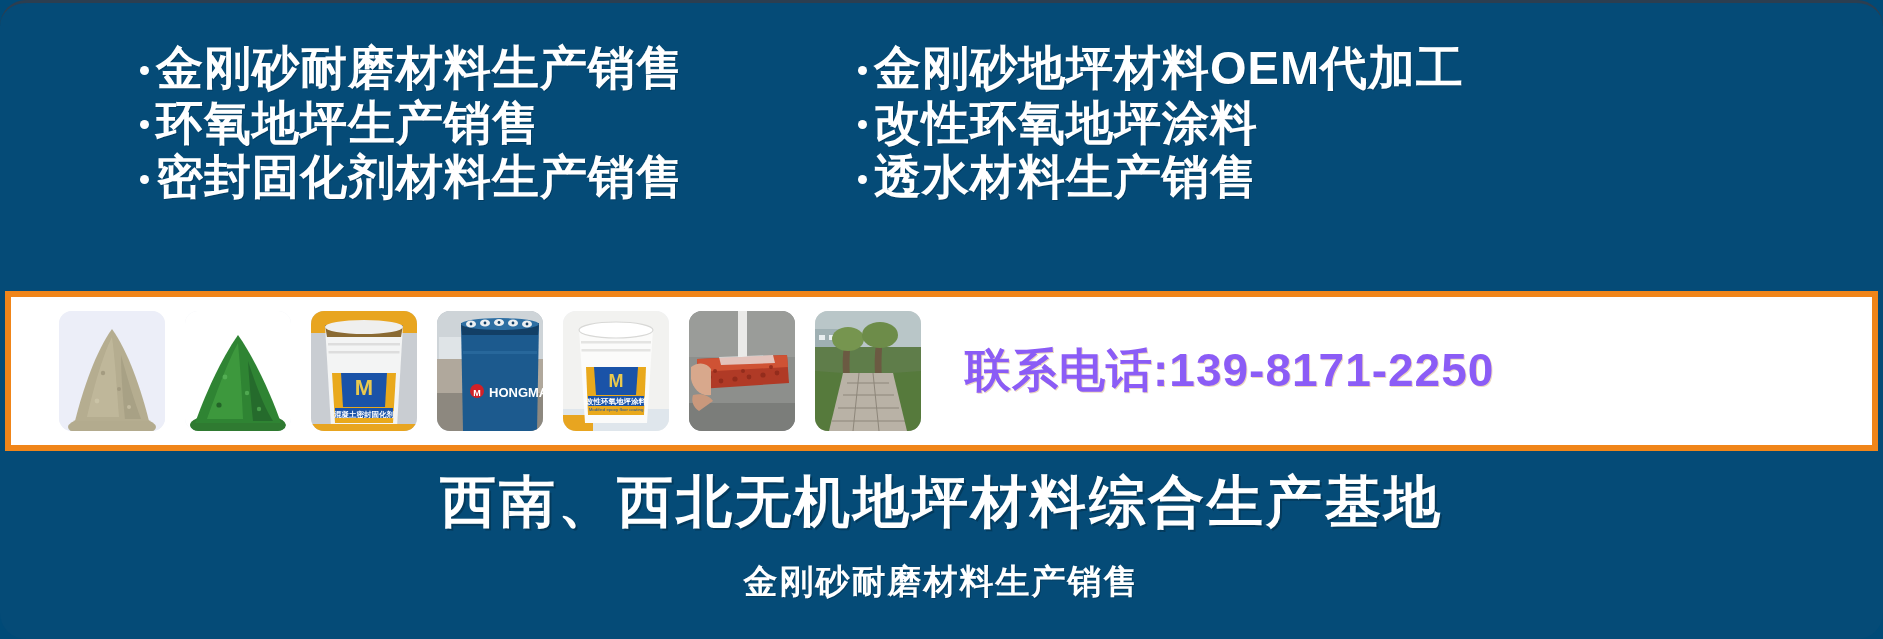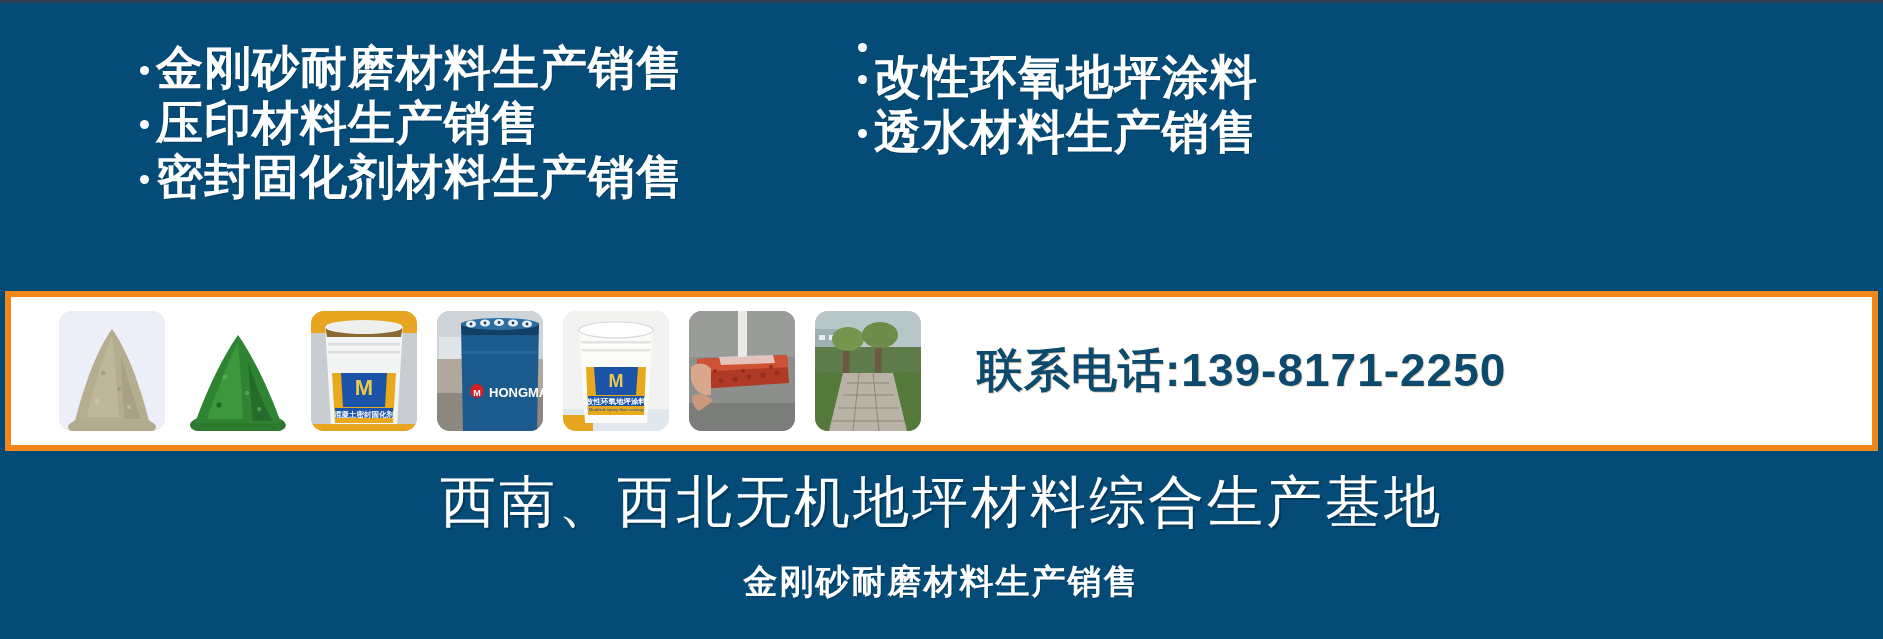--- a/index.html
+++ b/index.html
@@ -8,20 +8,21 @@
     background:#004a77;
     font-family:"Liberation Sans","DejaVu Sans",sans-serif;
     overflow:hidden;
     position:relative;
   }
   .banner{
     position:absolute;inset:0;
     background:#054b77;
     border-top:3px solid #2c3e50;
     box-sizing:border-box;
+    border-radius:26px;
   }
 
   
   .features{
     position:absolute;
     top:38px;left:0;right:0;
     display:flex;
     justify-content:flex-start;
   }
   .feature-col{ }
@@ -71,37 +72,37 @@
     width:106px;height:120px;
     border-radius:13px;
     overflow:hidden;
     position:relative;
     flex:none;
     background:#eef1f6;
   }
   .thumb svg{display:block;width:100%;height:100%;}
 
   .phone{
-    margin-left:56px;
-    color:#0c4a6e;
+    margin-left:44px;
+    color:#8b5cf6;
     font-weight:bold;
     font-size:46px;
     letter-spacing:1px;
     white-space:nowrap;
     text-shadow:1px 1px 0 rgba(180,90,0,.25);
   }
 
   
   .headline{
     position:absolute;
     left:0;right:0;
     top:462px;
     text-align:center;
     color:#ffffff;
-    font-weight:normal;
+    font-weight:bold;
     font-size:56px;
     letter-spacing:3px;
     text-shadow:2px 2px 0 rgba(0,0,0,.22);
   }
   .subline{
     position:absolute;
     left:0;right:0;
     top:556px;
     text-align:center;
     color:#ffffff;
@@ -118,31 +119,32 @@
 
   <div class="features">
 
     <div class="feature-col left">
       <div class="feature-item">
         <span class="bullet"></span>
         <span>金刚砂耐磨材料生产销售</span>
       </div>
       <div class="feature-item">
         <span class="bullet"></span>
-        <span>压印材料生产销售</span>
+        <span>环氧地坪生产销售</span>
       </div>
       <div class="feature-item">
         <span class="bullet"></span>
         <span>密封固化剂材料生产销售</span>
       </div>
     </div>
 
     <div class="feature-col right">
       <div class="feature-item">
         <span class="bullet"></span>
+        <span>金刚砂地坪材料OEM代加工</span>
       </div>
       <div class="feature-item">
         <span class="bullet"></span>
         <span>改性环氧地坪涂料</span>
       </div>
       <div class="feature-item">
         <span class="bullet"></span>
         <span>透水材料生产销售</span>
       </div>
     </div>

